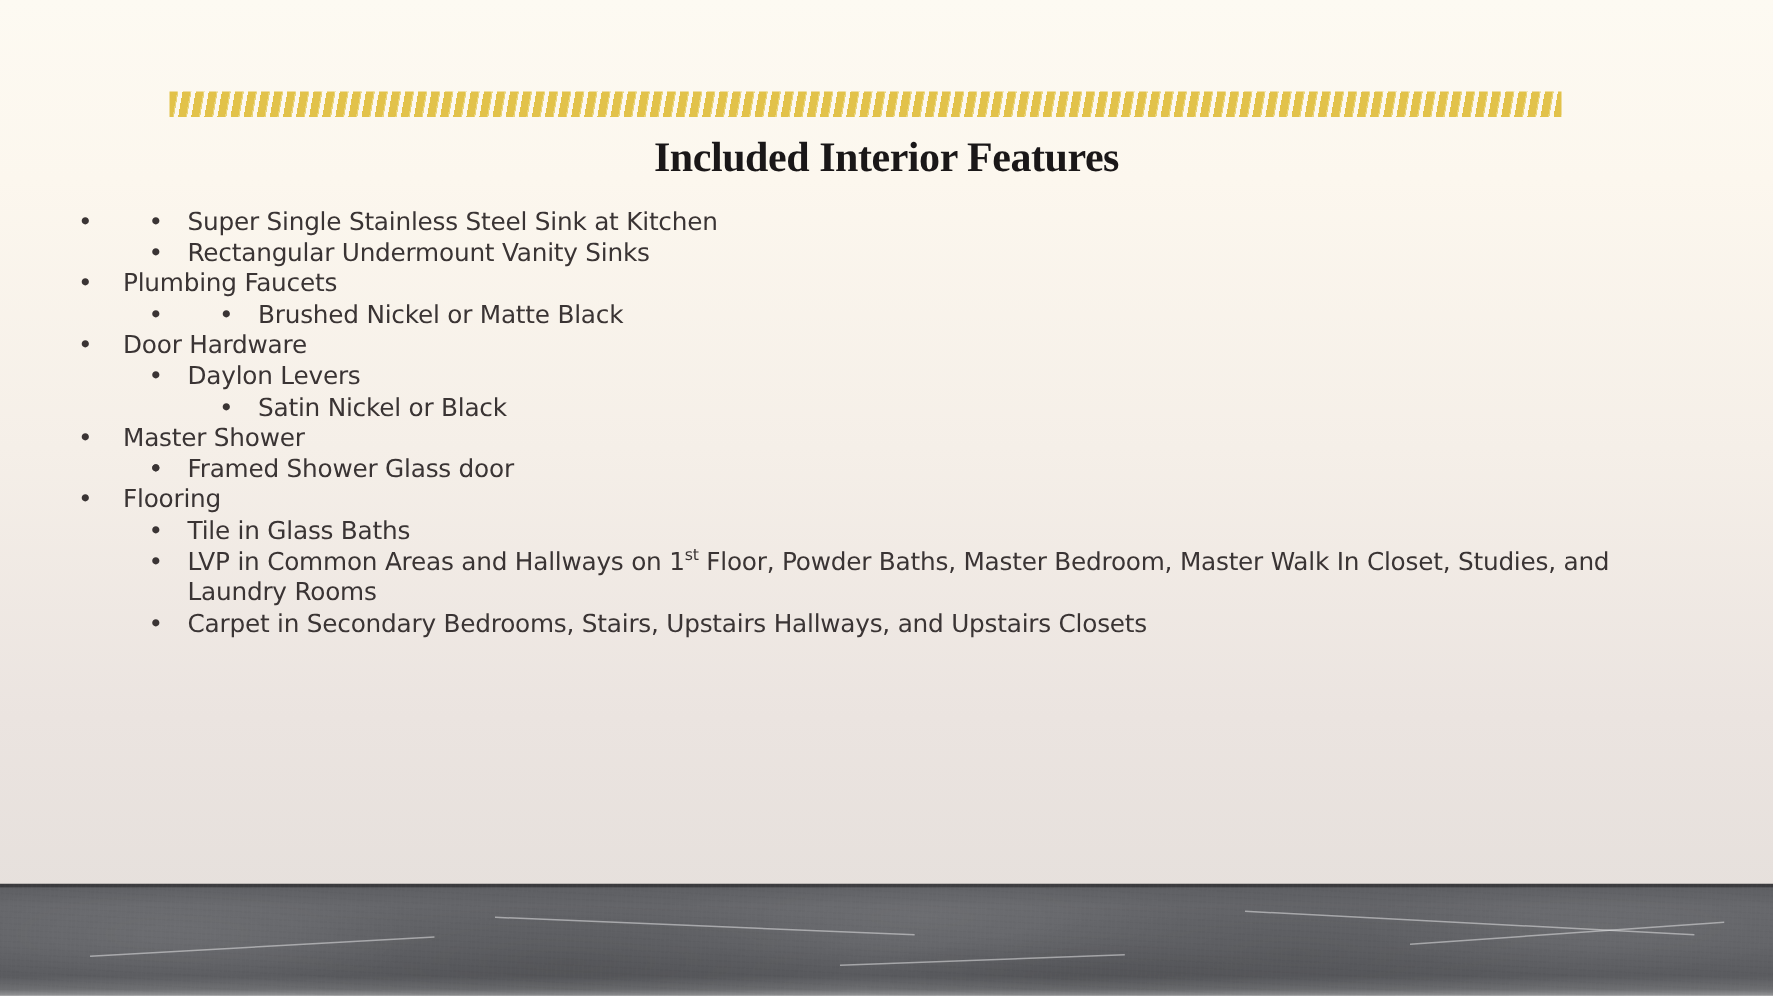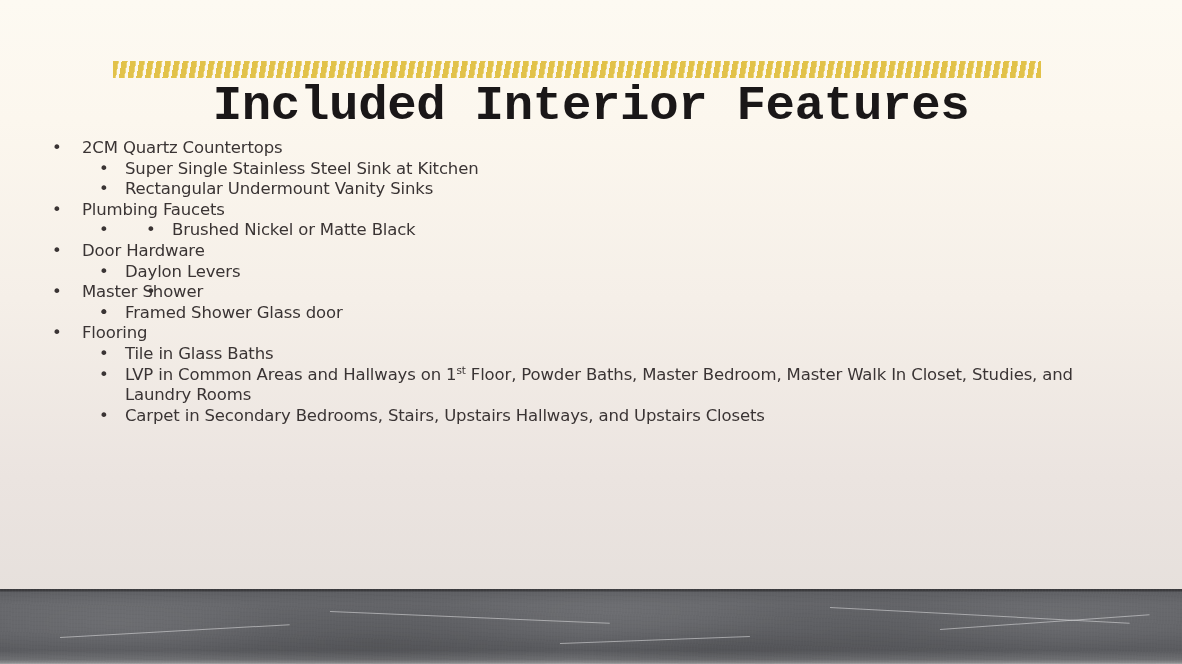--- a/index.html
+++ b/index.html
@@ -42,23 +42,23 @@
         rgba(253,250,242,0) 8.6px);
   }
 
   
   #title {
     position: absolute;
     left: 0;
     top: 82px;
     width: 1182px;
     text-align: center;
-    font-family: Liberation Mono, monospace;
+    font-family: Liberation Serif, serif;
     font-weight: bold;
-    font-size: 49px;
+    font-size: 28px;
     letter-spacing: -0.3px;
     color: #1a1718;
     line-height: 48px;
     white-space: nowrap;
   }
 
   
   #body-list {
     position: absolute;
     left: 0;
@@ -160,21 +160,20 @@
 
 <div id="slide">
 
   <div id="gold-bar"></div>
 
   <div id="title">Included Interior Features</div>
 
   <div id="body-list">
       <div class="li lvl1">
         <span class="bullet">•</span>
-        <span class="txt">2CM Quartz Countertops</span>
       </div>
       <div class="li lvl2">
         <span class="bullet">•</span>
         <span class="txt">Super Single Stainless Steel Sink at Kitchen</span>
       </div>
       <div class="li lvl2">
         <span class="bullet">•</span>
         <span class="txt">Rectangular Undermount Vanity Sinks</span>
       </div>
       <div class="li lvl1">
@@ -191,20 +190,21 @@
       <div class="li lvl1">
         <span class="bullet">•</span>
         <span class="txt">Door Hardware</span>
       </div>
       <div class="li lvl2">
         <span class="bullet">•</span>
         <span class="txt">Daylon Levers</span>
       </div>
       <div class="li lvl3">
         <span class="bullet">•</span>
+        <span class="txt">Satin Nickel or Black</span>
       </div>
       <div class="li lvl1">
         <span class="bullet">•</span>
         <span class="txt">Master Shower</span>
       </div>
       <div class="li lvl2">
         <span class="bullet">•</span>
       </div>
       <div class="li lvl2">
         <span class="bullet">•</span>

